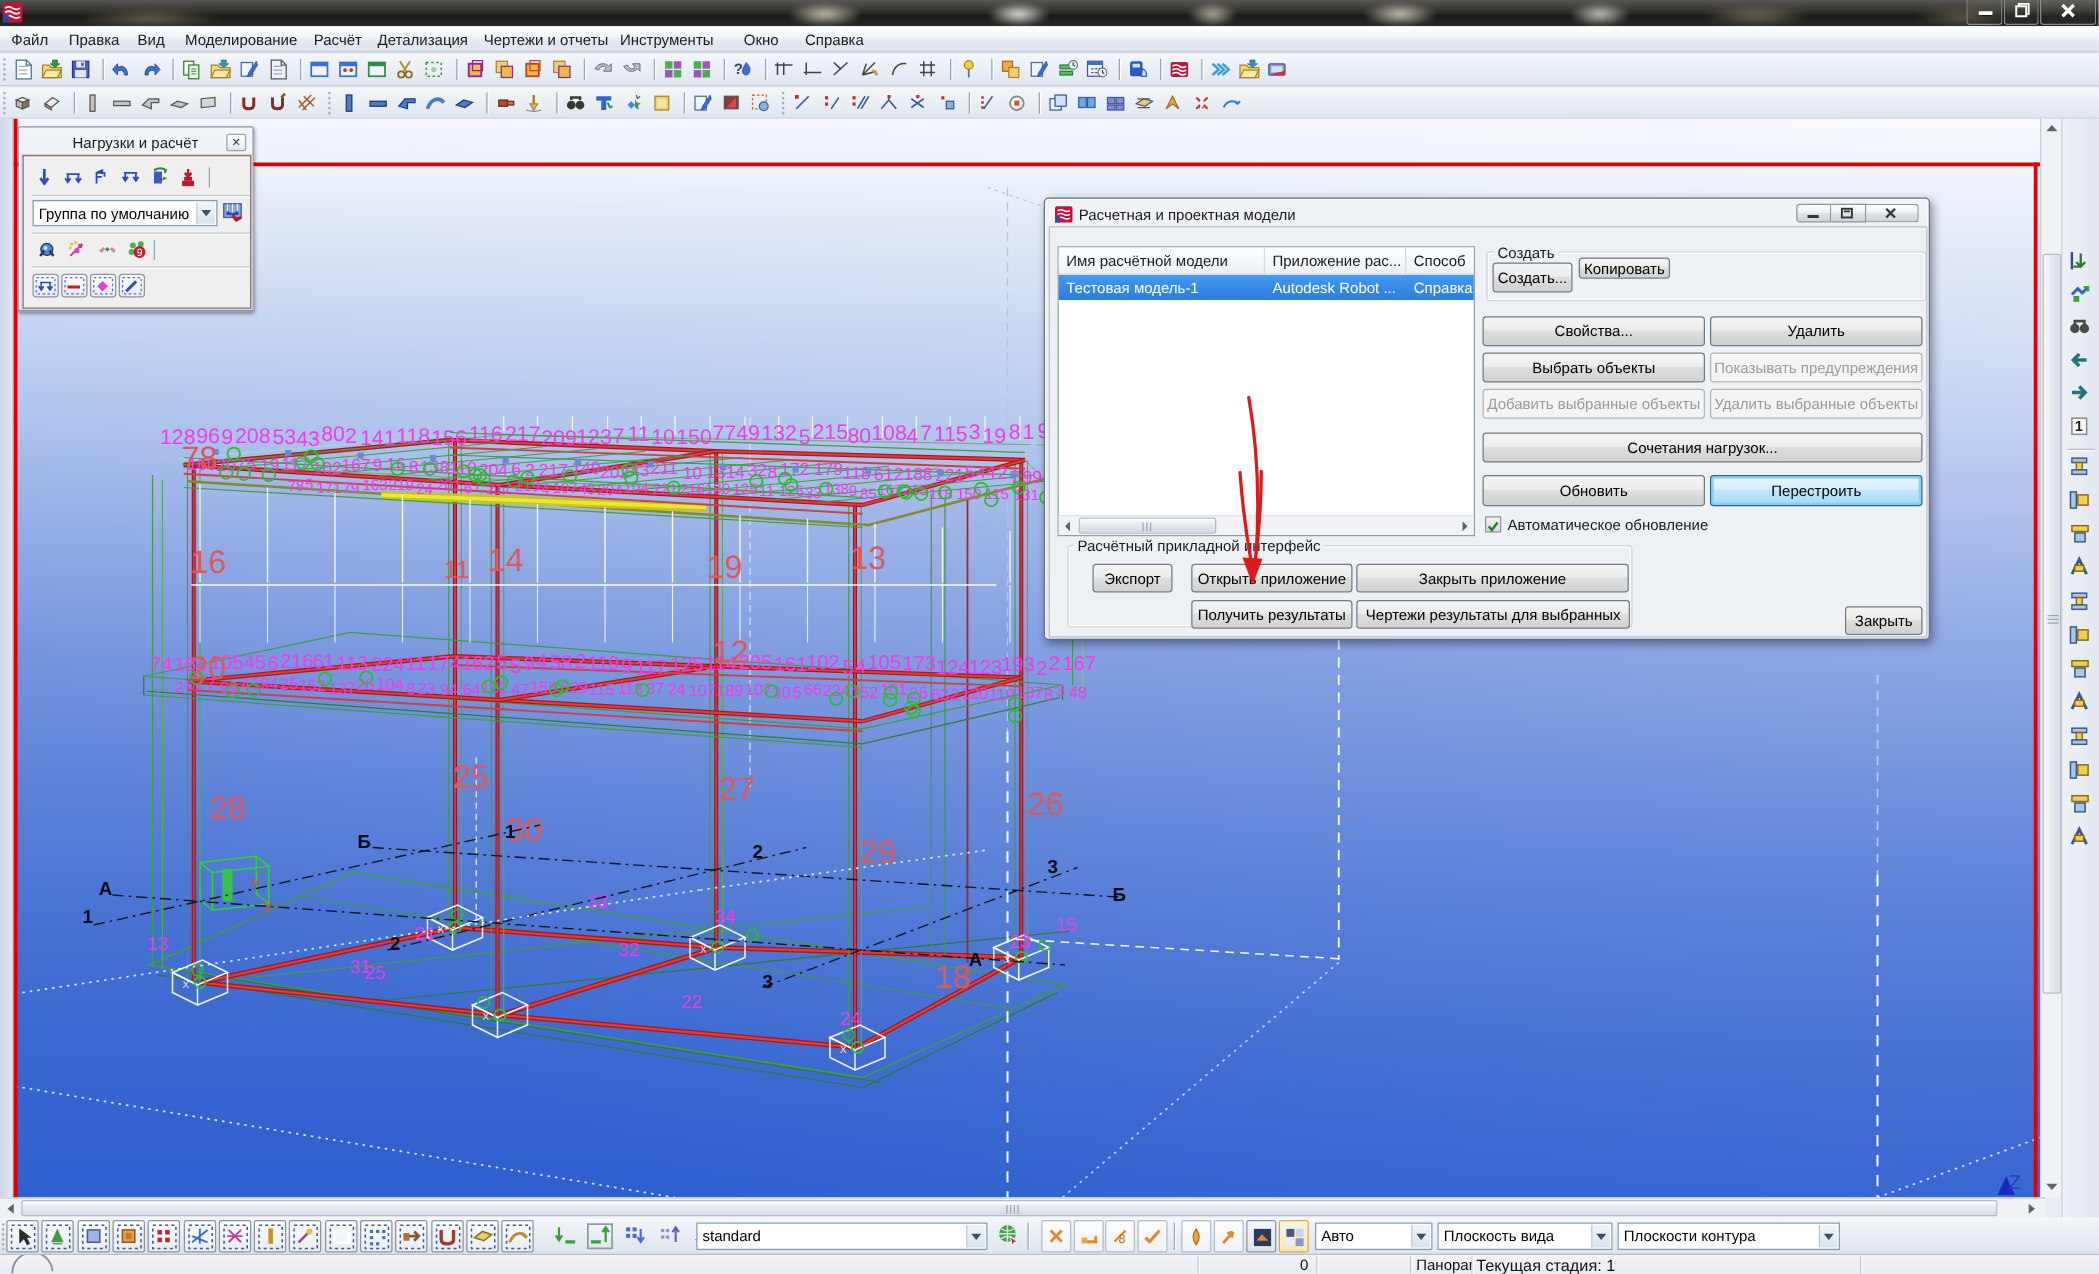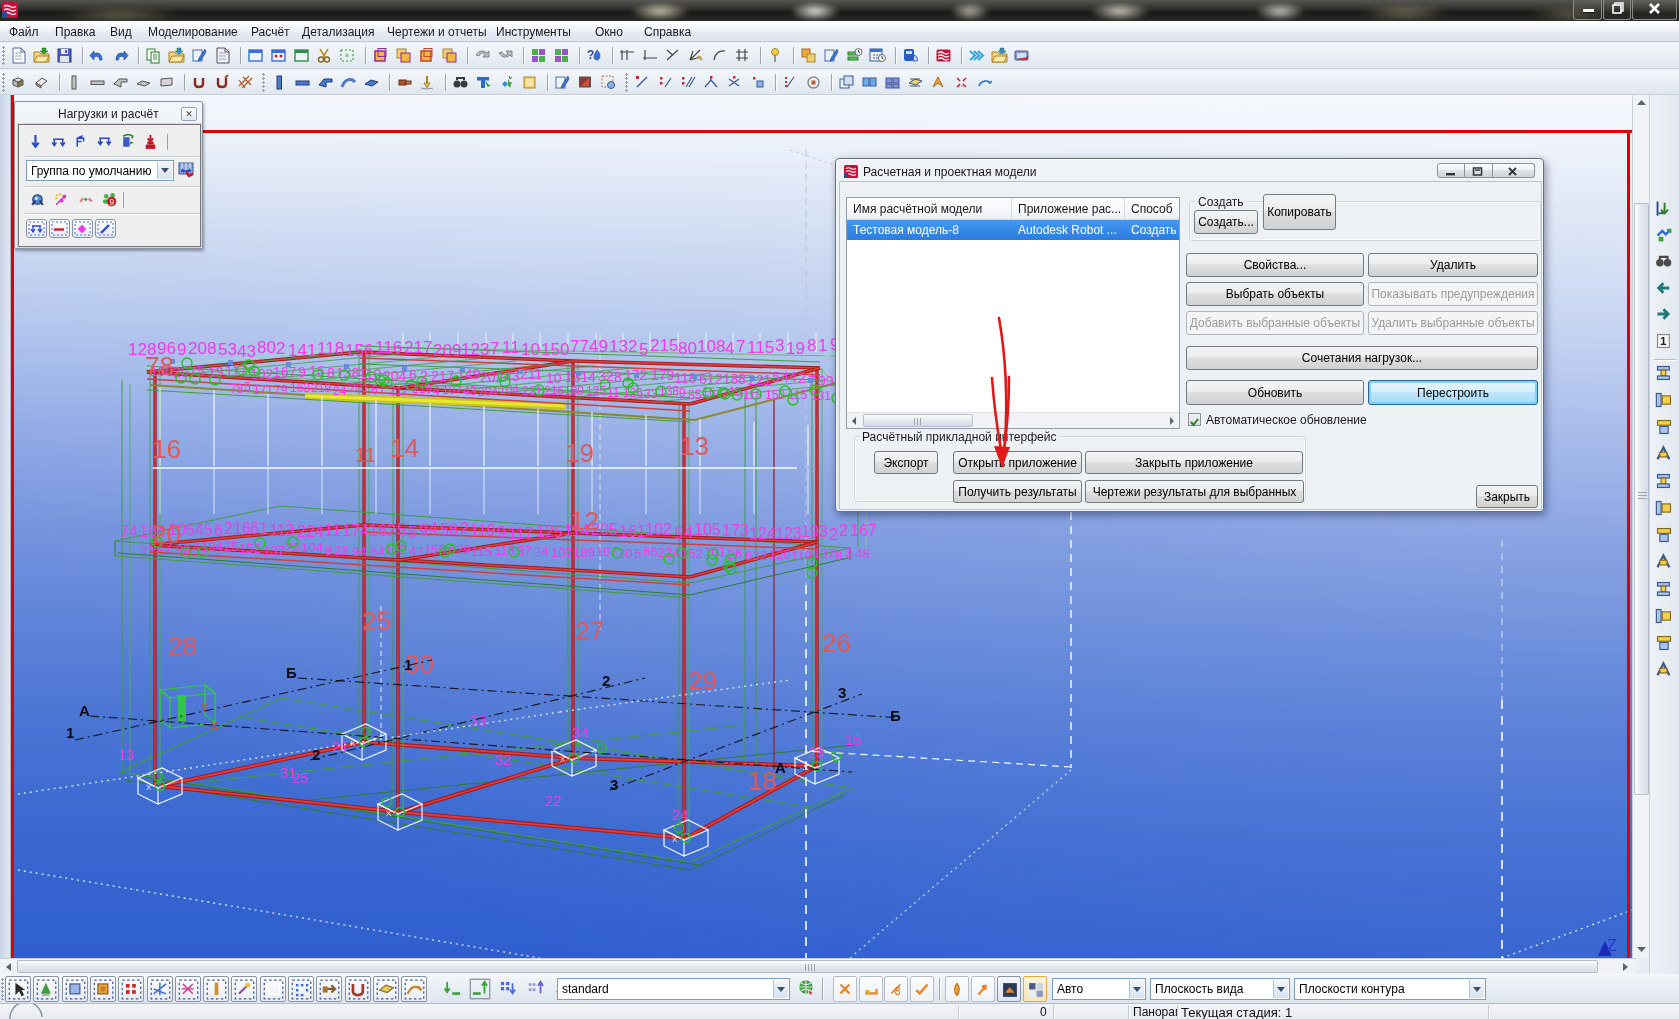--- a/index.html
+++ b/index.html
@@ -1399,21 +1399,21 @@
     <div style="position:absolute;left:1023px;top:2px;width:24px;height:26px;border:1px solid #e8a83a;border-radius:2px;background:linear-gradient(#fdf4e2,#f7e4b8);">
       <svg style="position:absolute;left:3px;top:4px" width="18" height="18" viewBox="0 0 17 17">
         <rect x="2" y="2" width="6" height="6" fill="#4a5a88"></rect>
         <rect x="9" y="9" width="6" height="6" fill="#8a9ac8"></rect>
         <rect x="9" y="2" width="6" height="6" fill="#c8d4e8"></rect>
         <rect x="2" y="9" width="6" height="6" fill="#e8eef8"></rect>
       </svg>
     </div>
     <div class="combo" style="position:absolute;left:1052px;top:4px;width:94px;height:22px;">Авто<span class="ca"></span></div>
     <div class="combo" style="position:absolute;left:1150px;top:4px;width:140px;height:22px;">Плоскость вида<span class="ca"></span></div>
-    <div class="combo" style="position:absolute;left:1294px;top:4px;width:192px;height:22px;">Плоскости контура<span class="ca"></span></div>
+    <div class="combo" style="position:absolute;left:1294px;top:4px;width:178px;height:22px;">Плоскости контура<span class="ca"></span></div>
   </div>
 <div style="position:absolute;left:0px;top:1004px;width:1679px;height:15px;">
     <div style="position:absolute;left:0px;top:0px;width:1679px;height:15px;background:linear-gradient(#f2f4f7,#e8ebf0);"></div>
     <div style="position:absolute;left:958px;top:1px;width:1px;height:14px;background:#c2c9d4;box-shadow:1px 0 0 #fff;"></div>
     <div style="position:absolute;left:1053px;top:1px;width:1px;height:14px;background:#c2c9d4;box-shadow:1px 0 0 #fff;"></div>
     <div style="position:absolute;left:1128px;top:1px;width:1px;height:14px;background:#c2c9d4;box-shadow:1px 0 0 #fff;"></div>
     <div style="position:absolute;left:1177px;top:1px;width:1px;height:14px;background:#c2c9d4;box-shadow:1px 0 0 #fff;"></div>
     <div style="position:absolute;left:1488px;top:1px;width:1px;height:14px;background:#c2c9d4;box-shadow:1px 0 0 #fff;"></div>
     <div style="position:absolute;left:1040px;top:1px;font-size:12px;color:#111;">0</div>
     <div style="position:absolute;left:1133px;top:1px;width:44px;height:14px;font-size:12px;color:#111;overflow:hidden;">Панорам</div>
@@ -1536,40 +1536,40 @@
     <div style="position:absolute;left:3px;top:22px;width:703px;height:329px;background:#eef1f4;border:1px solid #b8c2cc;border-radius:1px;">
       <div style="position:absolute;left:6px;top:15px;width:334px;height:232px;background:#fff;border:1px solid #8e9cab;">
         <div style="position:absolute;left:0px;top:0px;width:332px;height:22px;background:linear-gradient(#fdfdfe,#f2f5f8 80%,#e8ecf0);border-bottom:1px solid #d5dae0;">
           <div style="position:absolute;left:6px;top:4px;font-size:12px;color:#1a1a1a;">Имя расчётной модели</div>
           <div style="position:absolute;left:164px;top:0px;width:1px;height:22px;background:#d5dae0;"></div>
           <div style="position:absolute;left:171px;top:4px;font-size:12px;color:#1a1a1a;">Приложение рас...</div>
           <div style="position:absolute;left:277px;top:0px;width:1px;height:22px;background:#d5dae0;"></div>
           <div style="position:absolute;left:284px;top:4px;font-size:12px;color:#1a1a1a;">Способ с</div>
         </div>
         <div style="position:absolute;left:0px;top:22px;width:332px;height:20px;background:linear-gradient(#4399f0,#2c7ce0);color:#fff;font-size:12px;">
-          <div style="position:absolute;left:6px;top:3px;">Тестовая модель-8</div>
+          <div style="position:absolute;left:6px;top:3px;">Тестовая модель-1</div>
           <div style="position:absolute;left:171px;top:3px;">Autodesk Robot ...</div>
-          <div style="position:absolute;left:284px;top:3px;">Создать м</div>
+          <div style="position:absolute;left:284px;top:3px;">Справка м</div>
         </div>
         <div style="position:absolute;left:0px;top:214px;width:332px;height:16px;background:#f0f2f5;border-top:1px solid #e0e4e8;">
           <svg style="position:absolute;left:3px;top:4px" width="8" height="8">
             <path d="M6 0 L2 4 L6 8 Z" fill="#5a6470"></path>
           </svg>
           <div style="position:absolute;left:16px;top:1px;width:110px;height:13px;background:linear-gradient(#fdfdfe,#e6eaf0 45%,#d3dae2);border:1px solid #b5bdc9;border-radius:2px;">
             <div style="position:absolute;left:50px;top:3px;width:1px;height:7px;background:#9aa4b2;box-shadow:3px 0 0 #9aa4b2,6px 0 0 #9aa4b2;"></div>
           </div>
           <svg style="position:absolute;right:3px;top:4px" width="8" height="8">
             <path d="M2 0 L6 4 L2 8 Z" fill="#5a6470"></path>
           </svg>
         </div>
       </div>
       <div style="position:absolute;left:349px;top:19px;width:352px;height:40px;border:1px solid #d0d5da;border-radius:3px;box-shadow:inset 0 0 0 1px #fff;"></div>
       <div style="position:absolute;left:355px;top:13px;font-size:12px;color:#1a1a1a;background:linear-gradient(#eef1f4,#eef1f4);padding:0 3px;">Создать</div>
       <div style="position:absolute;left:354px;top:28px;width:64px;height:24px;background:linear-gradient(#f4f4f4,#ececec 45%,#dedede 50%,#d1d1d1);border:1px solid #6e7a85;border-radius:3px;font-size:12px;color:#000;display:flex;align-items:center;justify-content:center;white-space:nowrap;">Создать...</div>
-      <div style="position:absolute;left:423px;top:12px;width:73px;height:36px;background:linear-gradient(#f4f4f4,#ececec 45%,#dedede 50%,#d1d1d1);border:1px solid #6e7a85;border-radius:3px;font-size:12px;color:#000;display:flex;align-items:center;justify-content:center;white-space:nowrap;text-align:right;">Копировать</div>
+      <div style="position:absolute;left:423px;top:24px;width:73px;height:17px;background:linear-gradient(#f4f4f4,#ececec 45%,#dedede 50%,#d1d1d1);border:1px solid #6e7a85;border-radius:3px;font-size:12px;color:#000;display:flex;align-items:center;justify-content:center;white-space:nowrap;text-align:right;">Копировать</div>
       <div style="position:absolute;left:346px;top:71px;width:178px;height:24px;background:linear-gradient(#f4f4f4,#ececec 45%,#dedede 50%,#d1d1d1);border:1px solid #6e7a85;border-radius:3px;font-size:12px;color:#000;display:flex;align-items:center;justify-content:center;white-space:nowrap;">Свойства...</div>
       <div style="position:absolute;left:528px;top:71px;width:170px;height:24px;background:linear-gradient(#f4f4f4,#ececec 45%,#dedede 50%,#d1d1d1);border:1px solid #6e7a85;border-radius:3px;font-size:12px;color:#000;display:flex;align-items:center;justify-content:center;white-space:nowrap;">Удалить</div>
       <div style="position:absolute;left:346px;top:100px;width:178px;height:24px;background:linear-gradient(#f4f4f4,#ececec 45%,#dedede 50%,#d1d1d1);border:1px solid #6e7a85;border-radius:3px;font-size:12px;color:#000;display:flex;align-items:center;justify-content:center;white-space:nowrap;">Выбрать объекты</div>
       <div style="position:absolute;left:528px;top:100px;width:170px;height:24px;background:#f4f4f4;border:1px solid #b0b5bb;color:#9b9b9b;border-radius:3px;font-size:12px;color:#9b9b9b;display:flex;align-items:center;justify-content:center;white-space:nowrap;">Показывать предупреждения</div>
       <div style="position:absolute;left:346px;top:129px;width:178px;height:24px;background:#f4f4f4;border:1px solid #b0b5bb;color:#9b9b9b;border-radius:3px;font-size:12px;color:#9b9b9b;display:flex;align-items:center;justify-content:center;white-space:nowrap;">Добавить выбранные объекты</div>
       <div style="position:absolute;left:528px;top:129px;width:170px;height:24px;background:#f4f4f4;border:1px solid #b0b5bb;color:#9b9b9b;border-radius:3px;font-size:12px;color:#9b9b9b;display:flex;align-items:center;justify-content:center;white-space:nowrap;">Удалить выбранные объекты</div>
       <div style="position:absolute;left:346px;top:164px;width:352px;height:24px;background:linear-gradient(#f4f4f4,#ececec 45%,#dedede 50%,#d1d1d1);border:1px solid #6e7a85;border-radius:3px;font-size:12px;color:#000;display:flex;align-items:center;justify-content:center;white-space:nowrap;">Сочетания нагрузок...</div>
       <div style="position:absolute;left:346px;top:198px;width:178px;height:25px;background:linear-gradient(#f4f4f4,#ececec 45%,#dedede 50%,#d1d1d1);border:1px solid #6e7a85;border-radius:3px;font-size:12px;color:#000;display:flex;align-items:center;justify-content:center;white-space:nowrap;">Обновить</div>
       <div style="position:absolute;left:528px;top:198px;width:170px;height:25px;background:linear-gradient(#eaf6fd,#d7effc 45%,#bde6fd 50%,#a6d9f4);border:1px solid #2c628b;box-shadow:0 0 0 2px #7ed4f6 inset;border-radius:3px;font-size:12px;color:#000;display:flex;align-items:center;justify-content:center;white-space:nowrap;">Перестроить</div>
       <div style="position:absolute;left:348px;top:231px;width:13px;height:13px;background:linear-gradient(#f2f2f2,#d8dade);border:1px solid #8a94a0;"><svg width="11" height="11">

